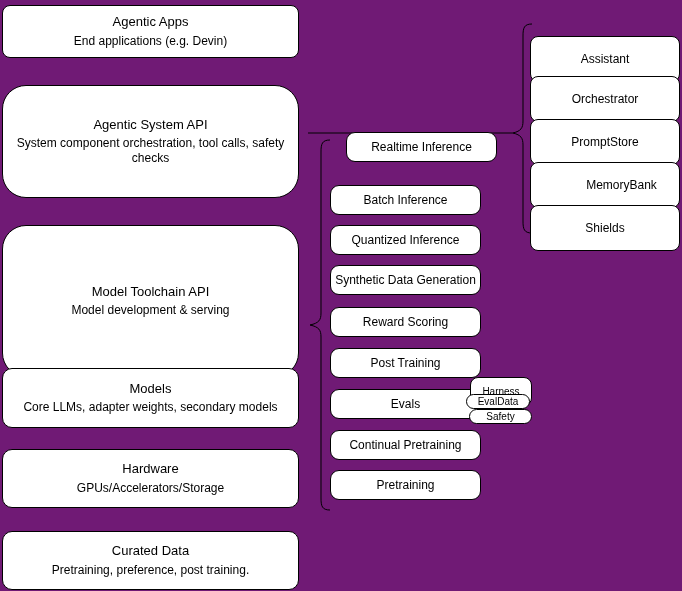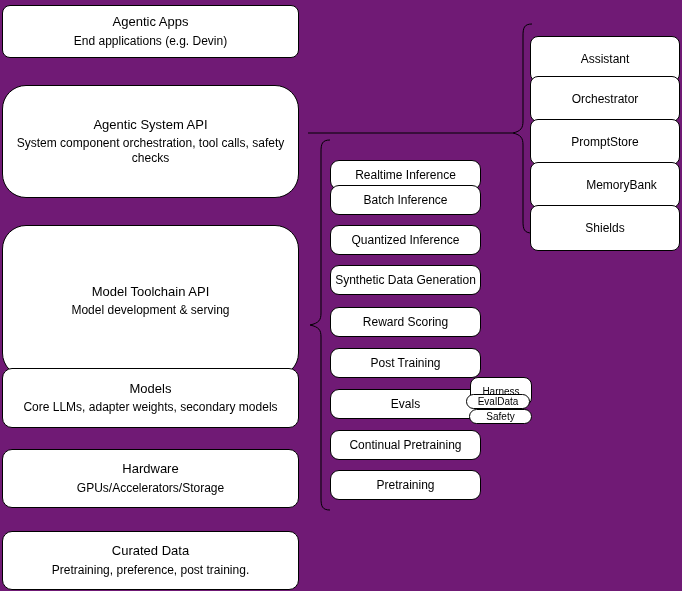--- a/index.html
+++ b/index.html
@@ -18,21 +18,21 @@
   
   .lbox{left:2px;width:297px;}
   .lb0{top:5px;height:53px;border-radius:8px;}
   .lb1{top:85px;height:113px;border-radius:24px;}
   .lb2{top:225px;height:152px;border-radius:24px;}
   .lb3{top:368px;height:60px;border-radius:10px;}
   .lb4{top:449px;height:59px;border-radius:10px;}
   .lb5{top:531px;height:59px;border-radius:10px;}
   
   .mbox{left:330px;width:151px;height:30px;border-radius:9px;}
-  .mb0{top:160px;} .mb1{top:185px;} .mb2{top:225px;} .mb3{top:265px;}
+  .mb0{top:132px;margin-left:16px;} .mb1{top:185px;} .mb2{top:225px;} .mb3{top:265px;}
   .mb4{top:307px;} .mb5{top:348px;} .mb6{top:389px;} .mb7{top:430px;}
   .mb8{top:470px;}
   
   .rbox{left:530px;width:150px;height:46px;border-radius:8px;}
   .rb0{top:36px;} .rb1{top:76px;} .rb2{top:119px;} .rb3{top:162px;padding-left:33px;}
   .rb4{top:205px;}
   
   .pill{
     position:absolute;background:#ffffff;border:1px solid #000;
     border-radius:8px;box-sizing:border-box;display:flex;align-items:center;

